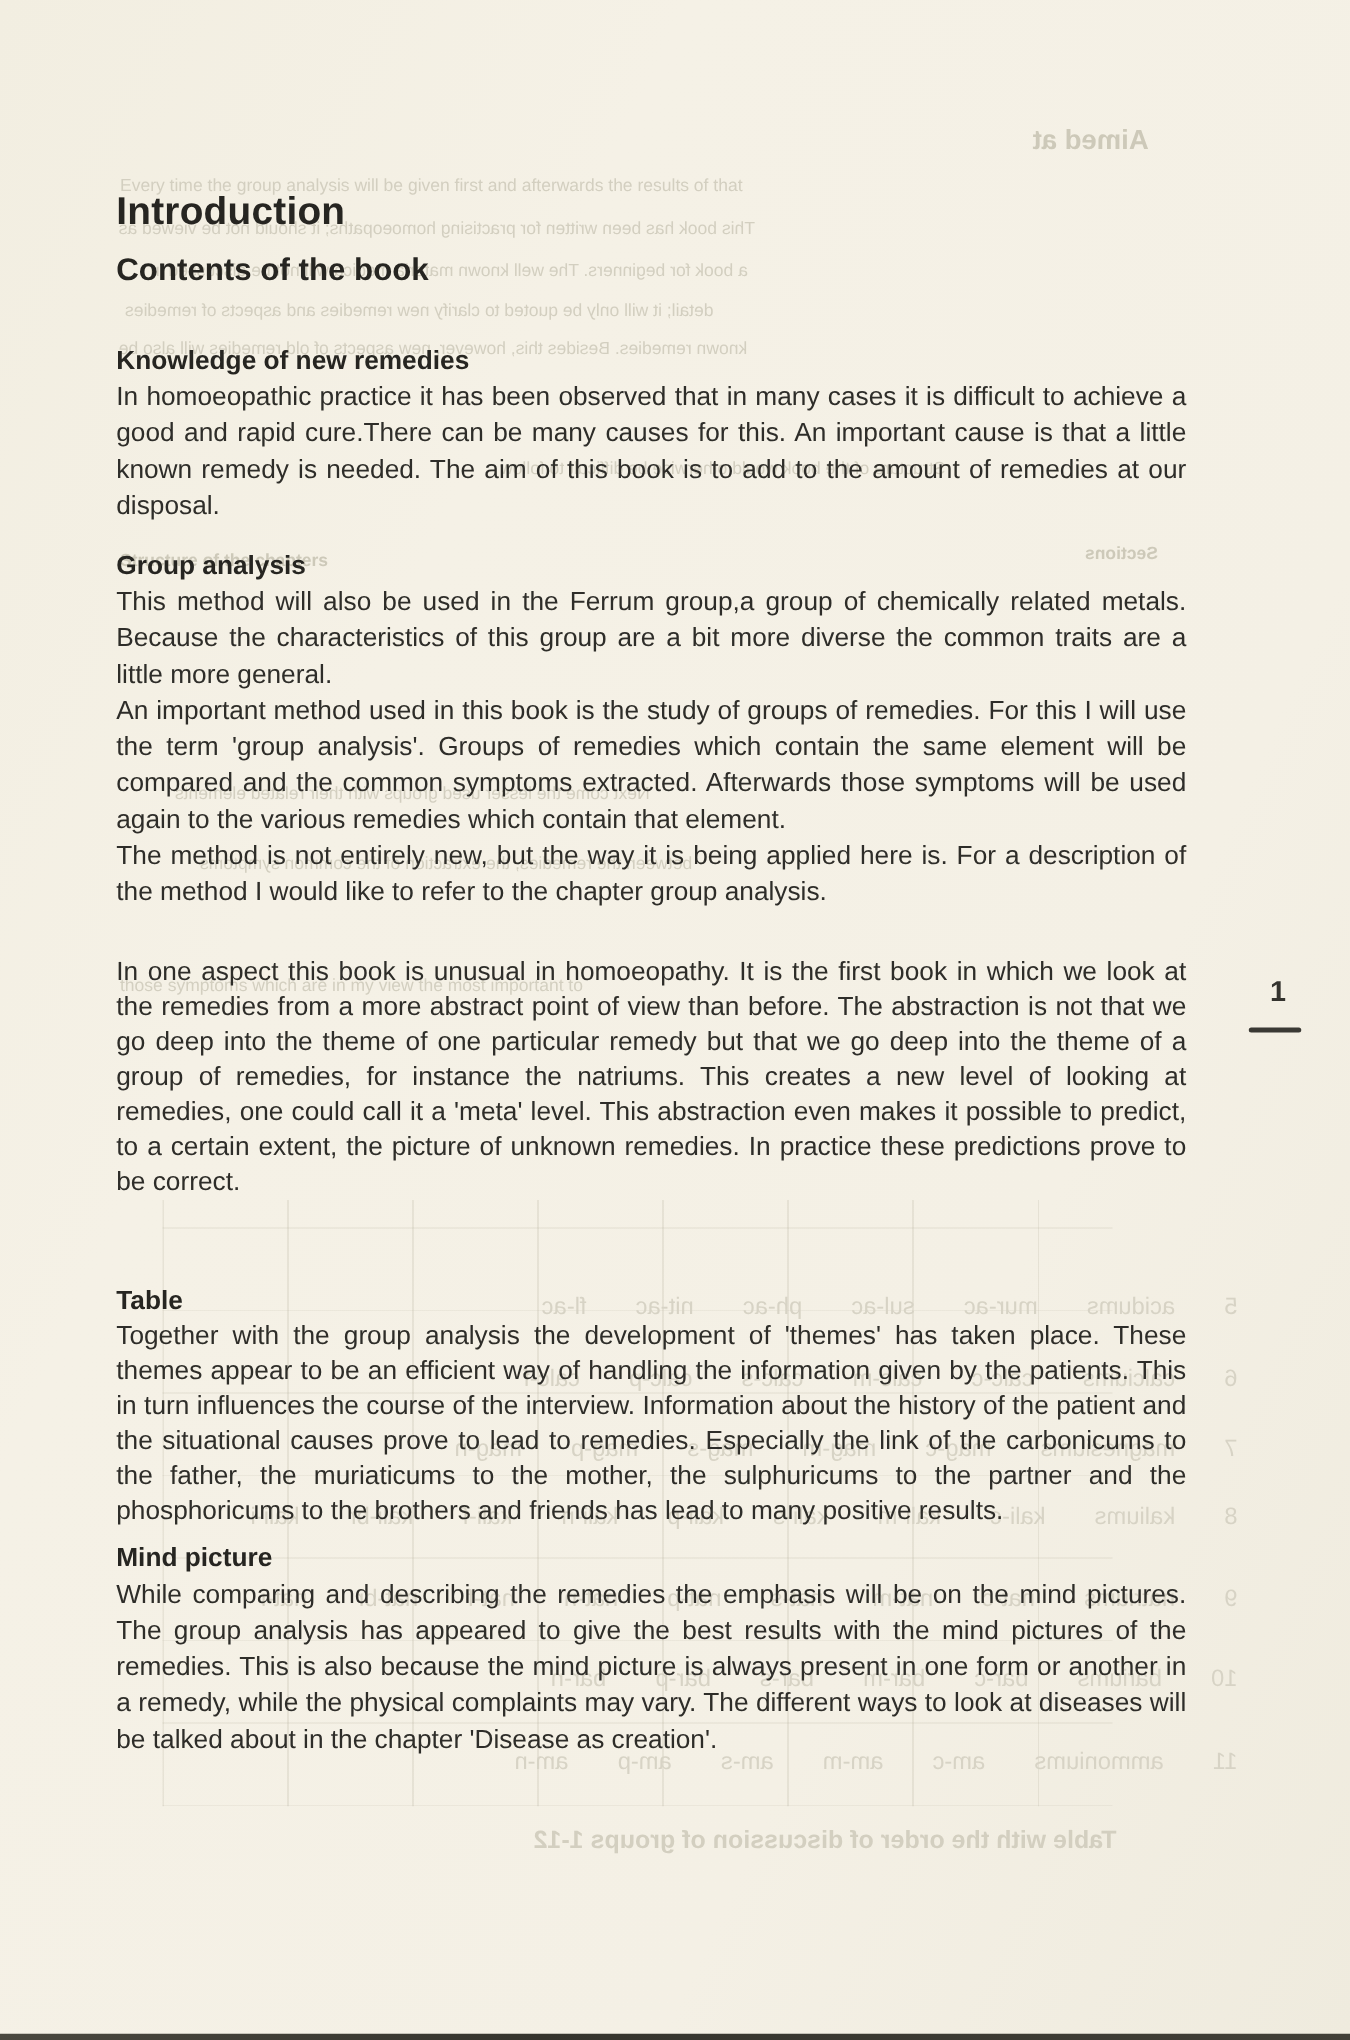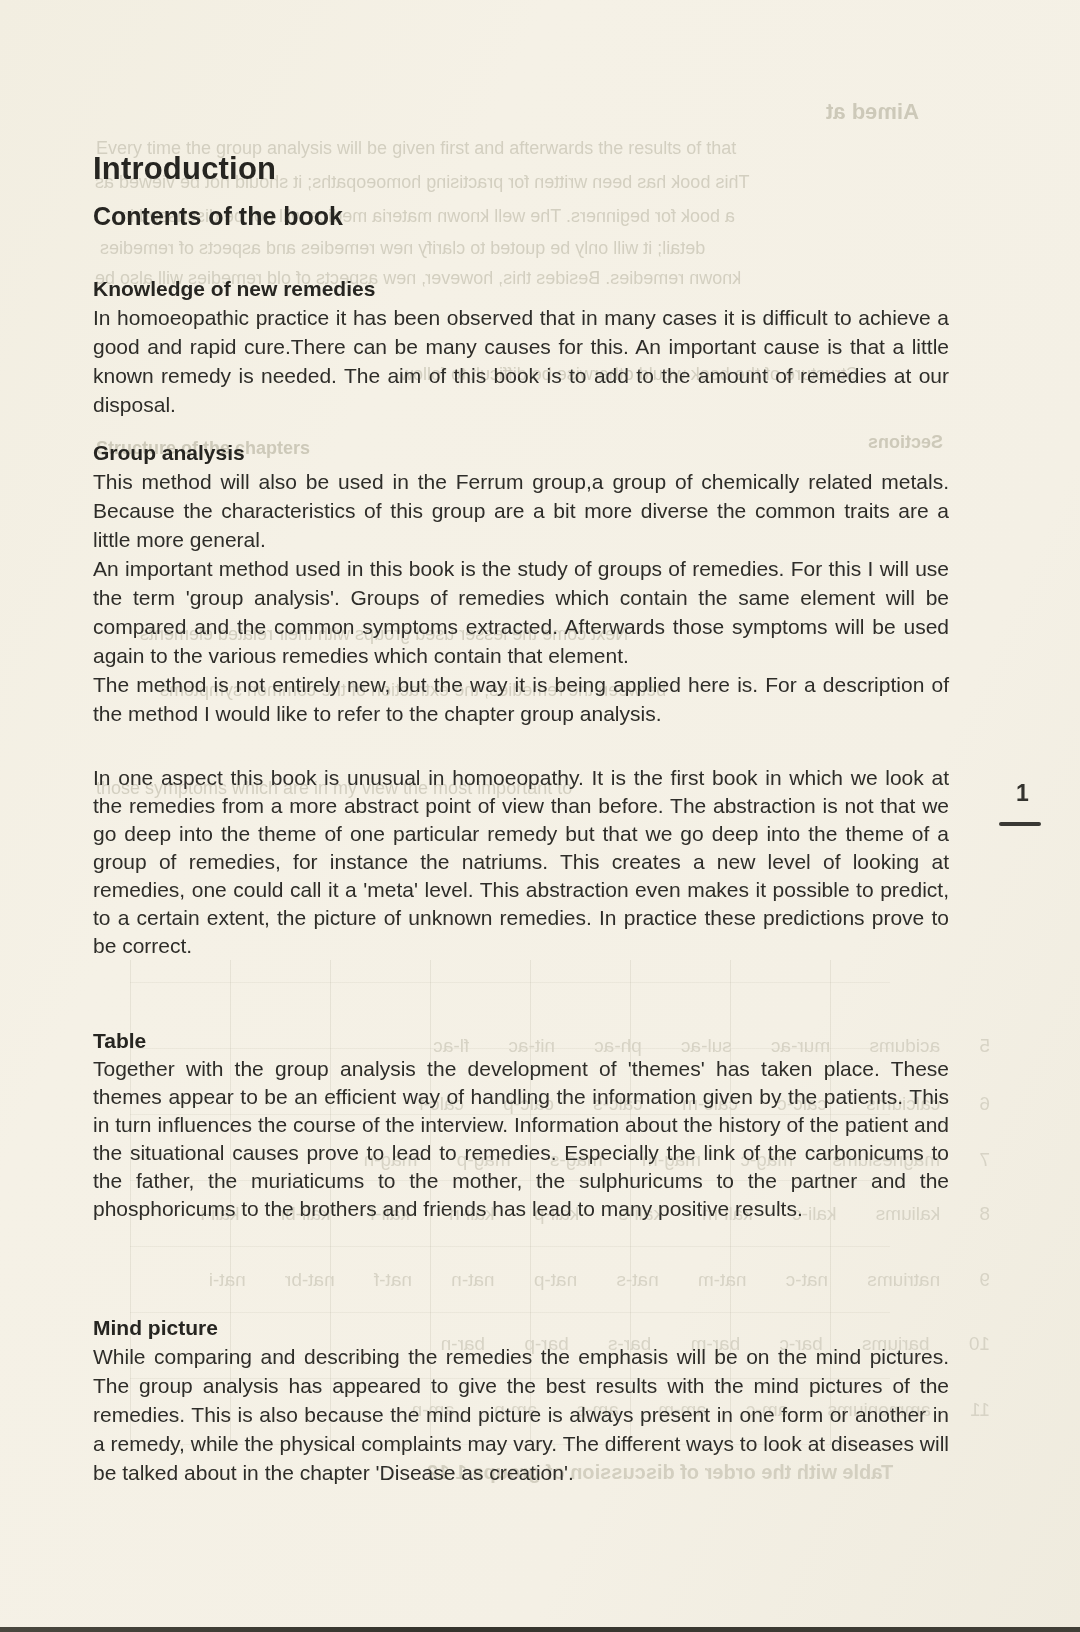--- a/index.html
+++ b/index.html
@@ -28,21 +28,21 @@
   .num-dash {
     position:absolute; left:999px; top:822px;
     width:42px; height:4px; background:#3a3934; border-radius:2px;
   }
   .bottom-edge {
     position:absolute; left:0; bottom:0; width:1080px; height:5px;
     background:linear-gradient(90deg,#4a483f,#35342d 40%,#413f37);
   }
   
   .ghost {
-    position:absolute; color:#d3cfc0; font-size:18px; line-height:28px;
+    position:absolute; color:#d3cfc0; font-size:14px; line-height:28px;
     white-space:nowrap; pointer-events:none;
   }
   .ghost.bold { font-weight:700; color:#cdc9b9; }
   .ghost.mirror { transform:scaleX(-1); }
   .ghost.row { font-size:19px; word-spacing:34px; color:#d7d3c5; }
   .ghost-grid {
     position:absolute; left:130px; top:960px; width:760px; height:485px;
     background:
       repeating-linear-gradient(90deg, rgba(178,173,153,0.22) 0 1px, transparent 1px 100px),
       repeating-linear-gradient(0deg, rgba(178,173,153,0.14) 0 1px, transparent 1px 66px);
@@ -96,21 +96,21 @@
 
   <div class="col" style="top:764px;">
     <p class="body-p" style="line-height:28px;">In one aspect this book is unusual in homoeopathy. It is the first book in which we look at the remedies from a more abstract point of view than before. The abstraction is not that we go deep into the theme of one particular remedy but that we go deep into the theme of a group of remedies, for instance the natriums. This creates a new level of looking at remedies, one could call it a 'meta' level. This abstraction even makes it possible to predict, to a certain extent, the picture of unknown remedies. In practice these predictions prove to be correct.</p>
   </div>
 
   <div class="col" style="top:1026px;">
     <div class="h3">Table</div>
     <p class="body-p" style="line-height:28px;">Together with the group analysis the development of 'themes' has taken place. These themes appear to be an efficient way of handling the information given by the patients. This in turn influences the course of the interview. Information about the history of the patient and the situational causes prove to lead to remedies. Especially the link of the carbonicums to the father, the muriaticums to the mother, the sulphuricums to the partner and the phosphoricums to the brothers and friends has lead to many positive results.</p>
   </div>
 
-  <div class="col" style="top:1313px;">
+  <div class="col" style="top:1232px;">
     <div class="h3">Mind picture</div>
     <p class="body-p">While comparing and describing the remedies the emphasis will be on the mind pictures. The group analysis has appeared to give the best results with the mind pictures of the remedies. This is also because the mind picture is always present in one form or another in a remedy, while the physical complaints may vary. The different ways to look at diseases will be talked about in the chapter 'Disease as creation'.</p>
   </div>
 
   <div class="pagenum">1</div>
   <div class="num-dash"></div>
   <div class="bottom-edge"></div>
 
 </div>
 

